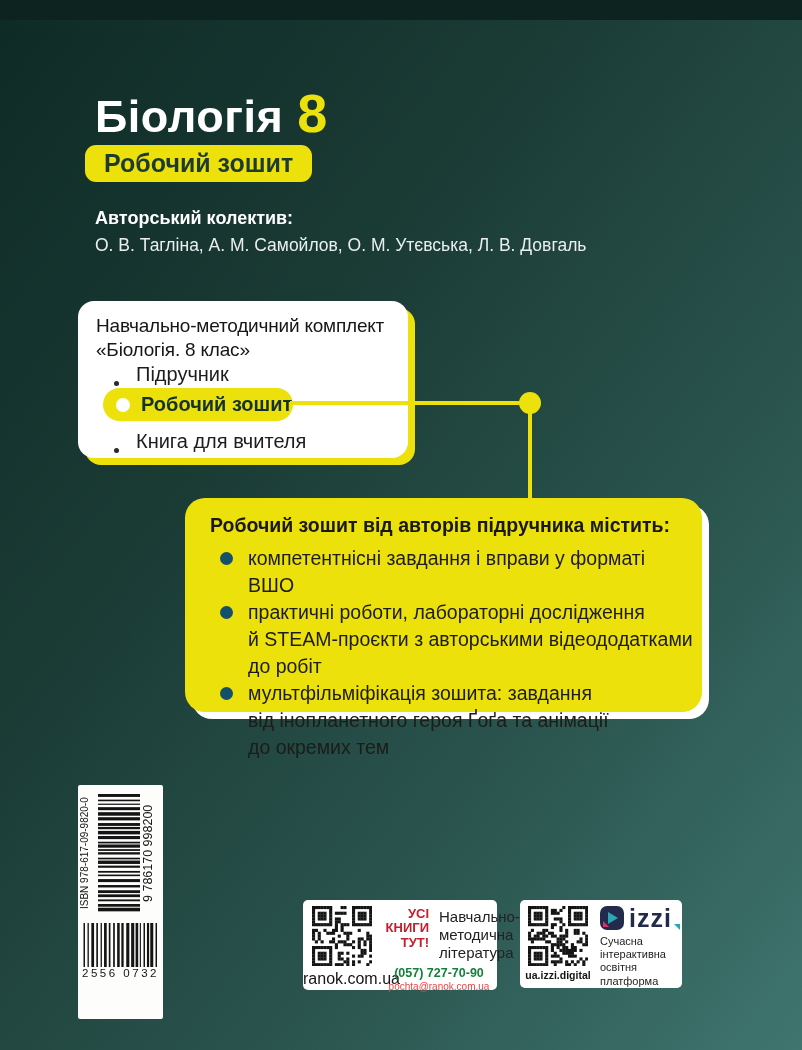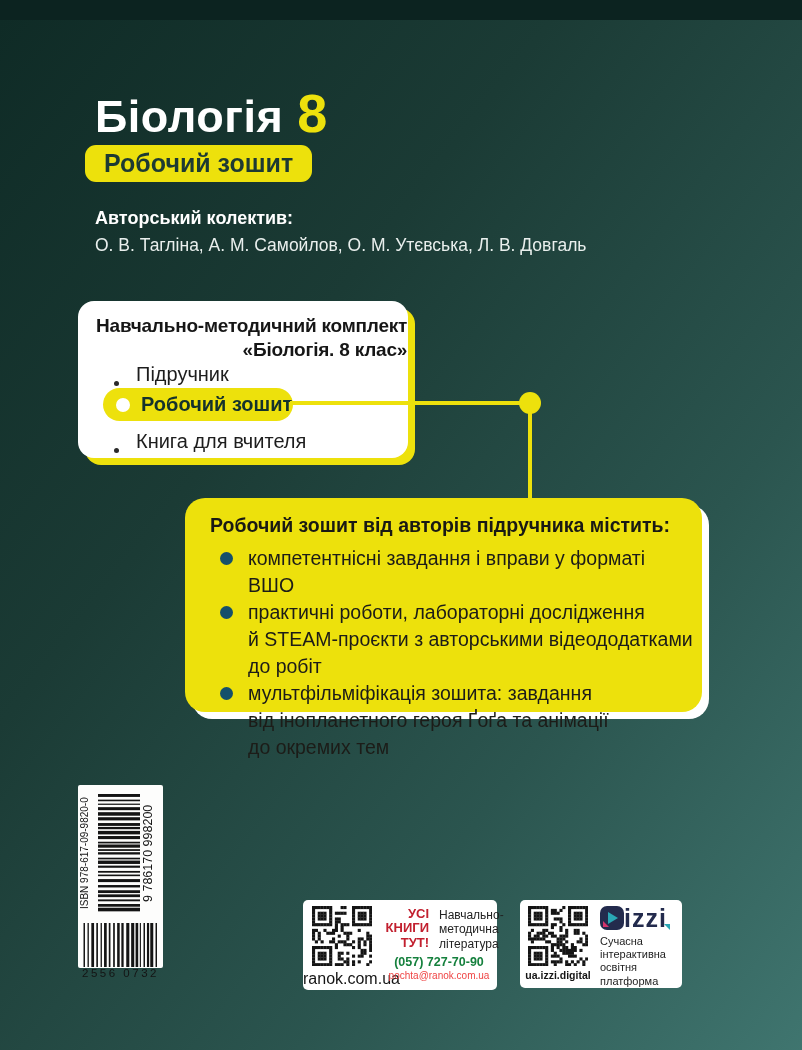--- a/index.html
+++ b/index.html
@@ -21,21 +21,21 @@
   }
   .badge span{color:var(--dark-green,#1D3A33);font-size:25px;font-weight:bold;}
   .authors-label{position:absolute;left:95px;top:188px;color:#ffffff;font-size:18px;font-weight:bold;}
   .authors{position:absolute;left:95px;top:215px;color:#e9efed;font-size:17.5px;}
 
   
   .kit-card{
     position:absolute;left:78px;top:281px;width:330px;height:157px;background:#ffffff;
     border-radius:16px;box-shadow:7px 7px 0 var(--accent-yellow,#EDE10C);
   }
-  .kit-title{position:absolute;left:18px;top:13px;font-size:19px;font-weight:bold;color:#161616;line-height:1.28;letter-spacing:-.2px;text-align:right;}
+  .kit-title{position:absolute;left:18px;top:13px;font-size:19px;font-weight:normal;color:#161616;line-height:1.28;letter-spacing:-.2px;}
   .kit-item{position:absolute;display:flex;align-items:flex-end;color:#1d1d1d;font-size:20px;}
   .kit-item .kit-dot{width:5px;height:5px;border-radius:50%;background:#2a2a2a;margin:0 17px 0 36px;}
   .kit-item-1{top:62px;left:0;}
   .kit-item-3{top:129px;left:0;}
   .kit-item-highlight{
     position:absolute;left:25px;top:87px;width:190px;height:33px;border-radius:17px;
     background:var(--accent-yellow,#EDE10C);display:flex;align-items:center;
   }
   .kit-circle{width:14px;height:14px;border-radius:50%;background:#ffffff;margin:0 11px 0 13px;}
   .kit-item-highlight span:last-child{color:#14322c;font-size:20px;font-weight:bold;}
@@ -49,21 +49,21 @@
   .features-card{
     position:absolute;left:185px;top:478px;width:517px;height:214px;background:var(--accent-yellow,#EDE10C);
     border-radius:20px;box-shadow:7px 7px 0 #ffffff;box-sizing:border-box;padding:16px 8px 0 25px;
   }
   .features-heading{font-size:19.5px;font-weight:bold;color:#191914;white-space:nowrap;margin-bottom:8px;}
   .feature-row{display:flex;align-items:flex-start;}
   .feature-row .feature-dot{flex:0 0 13px;width:13px;height:13px;border-radius:50%;background:var(--bullet-teal,#14506B);margin:7px 15px 0 10px;}
   .feature-row .feature-text{font-size:19.5px;line-height:27px;color:#1c1c18;}
 
   
-  .barcode-block{position:absolute;left:78px;top:765px;width:85px;height:183px;background:#fdfdfc;border-radius:2px;}
+  .barcode-block{position:absolute;left:78px;top:765px;width:85px;height:234px;background:#fdfdfc;border-radius:2px;}
   .rot{writing-mode:vertical-rl;transform:rotate(180deg);color:#141414;text-align:center;}
   .isbn-rot{position:absolute;left:1px;top:2px;width:17px;height:132px;font-size:10px;}
   .ean-rot{position:absolute;left:63px;top:2px;width:18px;height:132px;font-size:12.5px;}
   .ean-bars{position:absolute;left:20px;top:8px;width:42px;height:120px;}
   .addon-bars{position:absolute;left:5px;top:138px;width:75px;height:44px;}
   .addon-digits{position:absolute;left:0;top:182px;width:100%;text-align:center;font-size:11.5px;letter-spacing:2.5px;color:#141414;}
 
   
   .flag-block{position:absolute;left:190px;top:877px;width:90px;height:90px;background:#ffffff;border-radius:2px;}
   .flag-bars{display:flex;justify-content:center;align-items:stretch;gap:3px;height:31px;margin-top:16px;}
@@ -74,30 +74,30 @@
   .flag-text{margin-top:7px;text-align:center;font-size:10.5px;line-height:1.3;letter-spacing:.8px;color:#3c3c3c;font-weight:bold;}
 
   
   .ranok-block{position:absolute;left:303px;top:880px;width:194px;height:90px;background:#ffffff;border-radius:5px;}
   .ranok-qr{position:absolute;left:9px;top:6px;width:60px;height:60px;}
   .ranok-site{position:absolute;left:0;top:70px;width:78px;text-align:center;font-size:16px;color:#141414;}
   .ranok-right{position:absolute;left:80px;top:5px;width:112px;}
   .ranok-top{display:flex;align-items:stretch;}
   .ranok-slogan{flex:0 0 46px;text-align:right;color:var(--ranok-red,#C2202F);font-weight:bold;font-size:13px;line-height:1.1;padding-top:2px;}
   .ranok-divider{width:1px;background:#9a9a9a;margin:2px 5px;}
-  .ranok-desc{font-size:12px;line-height:1.2;color:#222222;padding-top:3px;}
+  .ranok-desc{font-size:15px;line-height:1.2;color:#222222;padding-top:3px;}
   .ranok-phone{margin-top:4px;text-align:center;font-size:12.5px;color:#15803d;font-weight:bold;}
   .ranok-email{margin-top:1px;text-align:center;font-size:10px;color:#ef4444;}
 
   
   .izzi-block{position:absolute;left:520px;top:880px;width:162px;height:88px;background:#ffffff;border-radius:5px;}
   .izzi-qr{position:absolute;left:8px;top:6px;width:60px;height:60px;}
   .izzi-site{position:absolute;left:0;top:69px;width:76px;text-align:center;font-size:10.5px;font-weight:bold;color:#141414;}
   .izzi-right{position:absolute;left:80px;top:4px;width:80px;}
-  .izzi-logo-row{display:flex;align-items:center;height:28px;}
+  .izzi-logo-row{display:flex;align-items:center;gap:5px;height:28px;}
   .izzi-icon{position:relative;width:24px;height:24px;border-radius:7px;background:var(--izzi-navy,#232B4D);flex:0 0 24px;}
   .izzi-play{position:absolute;left:8px;top:6px;width:0;height:0;border-left:10px solid var(--izzi-teal,#2AA7B5);border-top:6px solid transparent;border-bottom:6px solid transparent;}
   .izzi-corner{position:absolute;left:3px;bottom:3px;width:0;height:0;border-bottom:6px solid var(--izzi-pink,#D6336C);border-right:6px solid transparent;}
   .izzi-brand{font-size:25px;font-weight:bold;color:var(--izzi-navy,#232B4D);letter-spacing:1px;line-height:1;}
   .izzi-tri{width:0;height:0;border-top:6px solid var(--izzi-teal,#2AA7B5);border-left:6px solid transparent;align-self:flex-end;margin:0 0 2px -3px;}
   .izzi-desc{margin-top:3px;font-size:11px;line-height:1.2;color:#222222;}
 </style>
 </head>
 <body>
 

